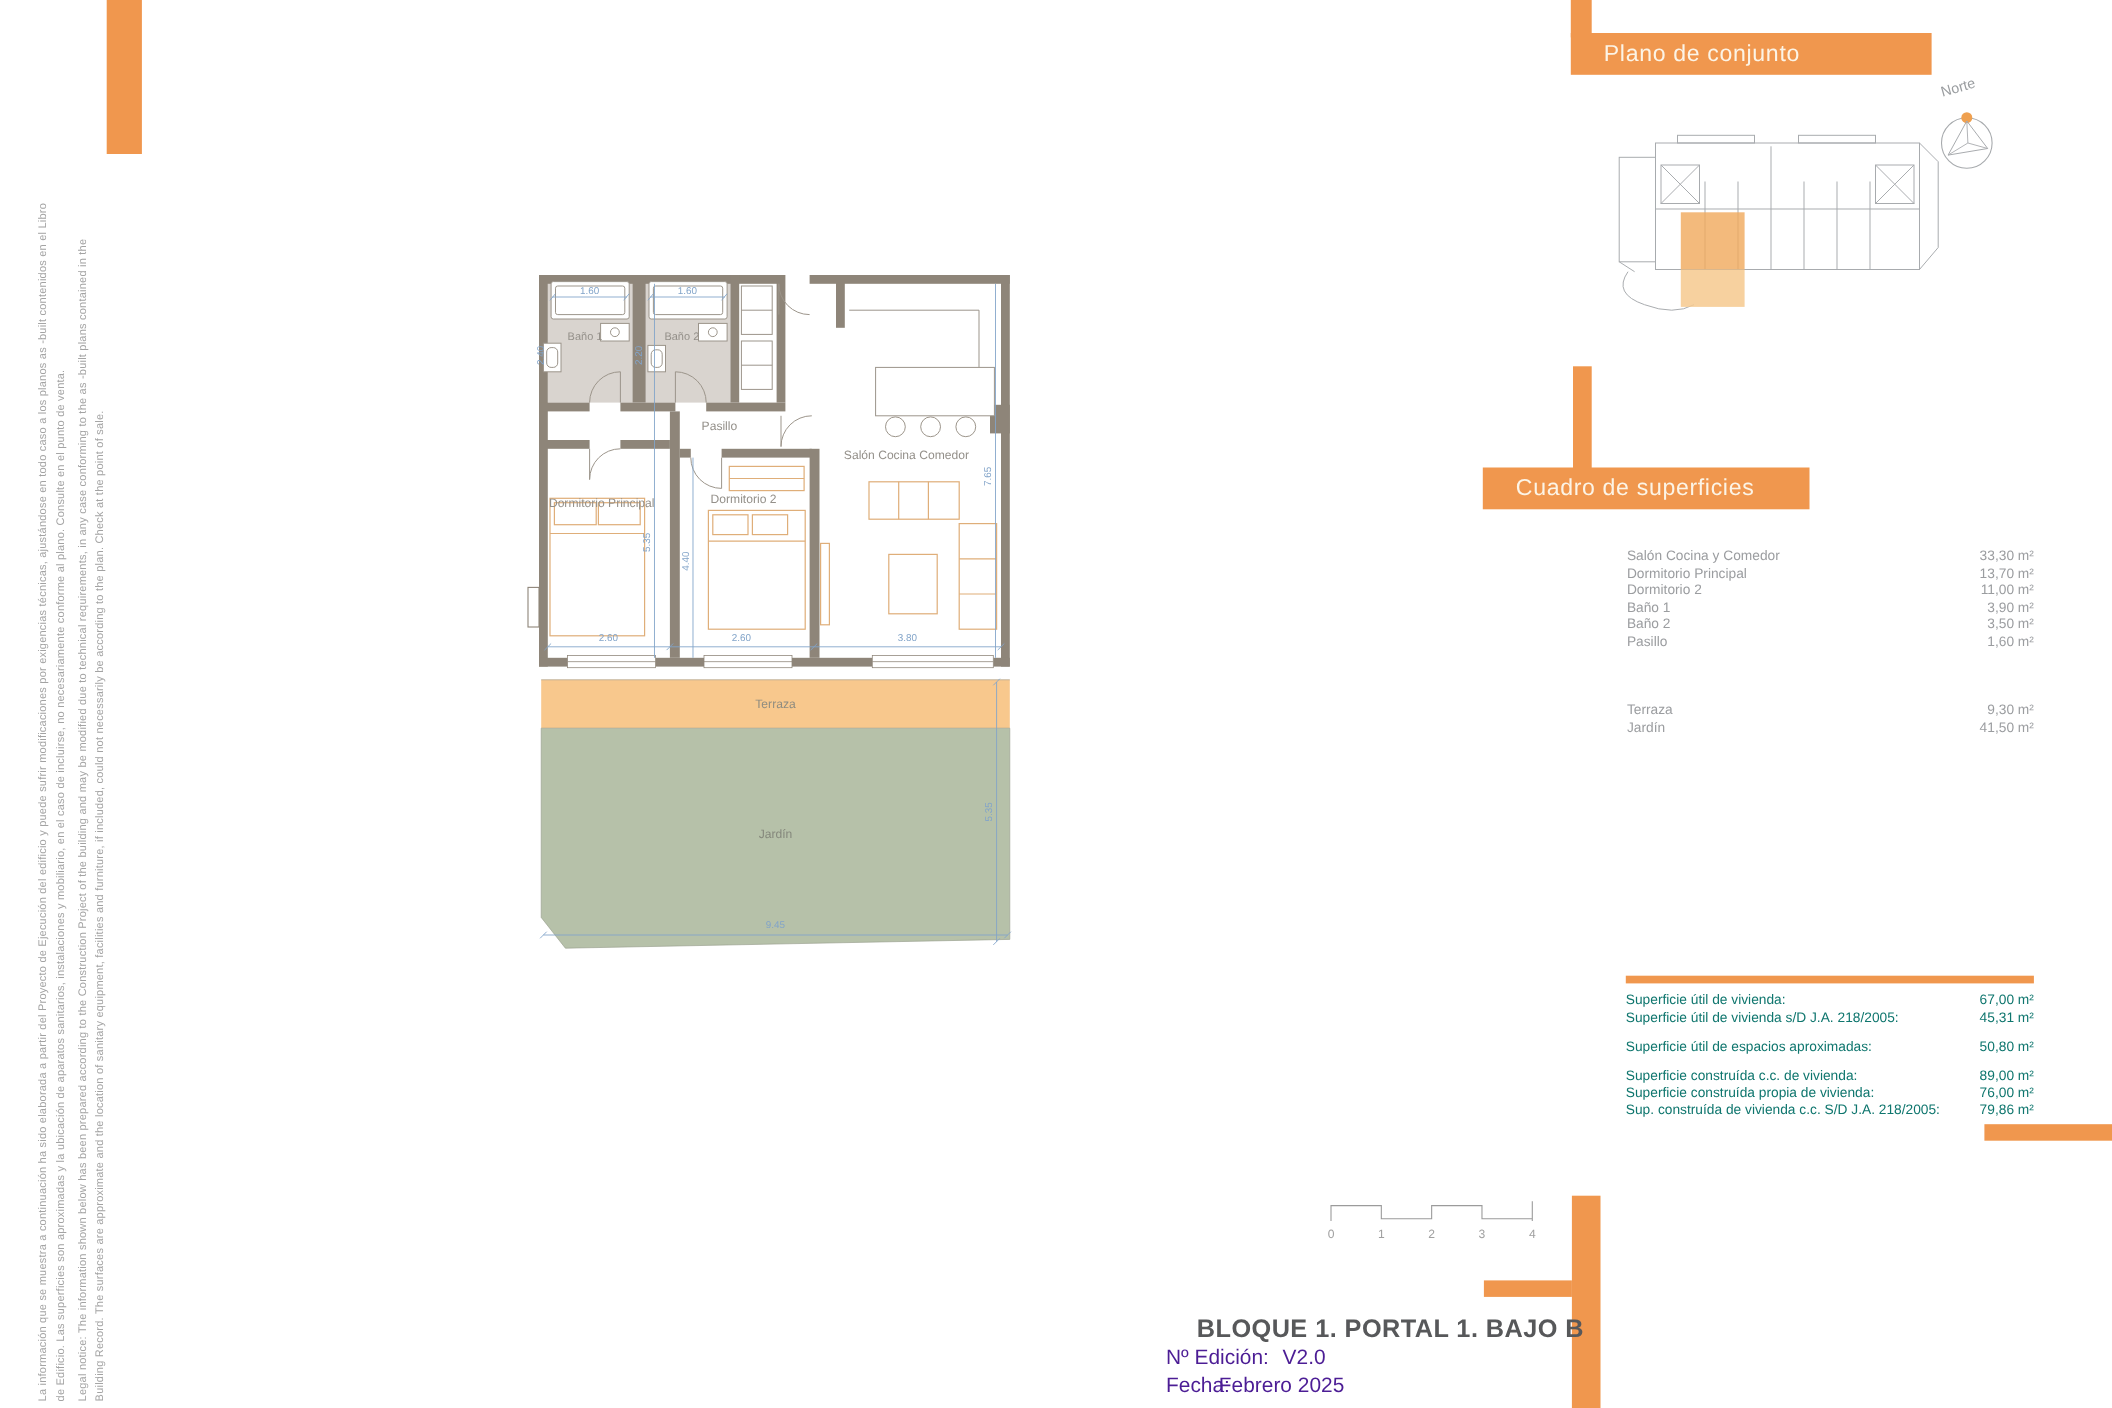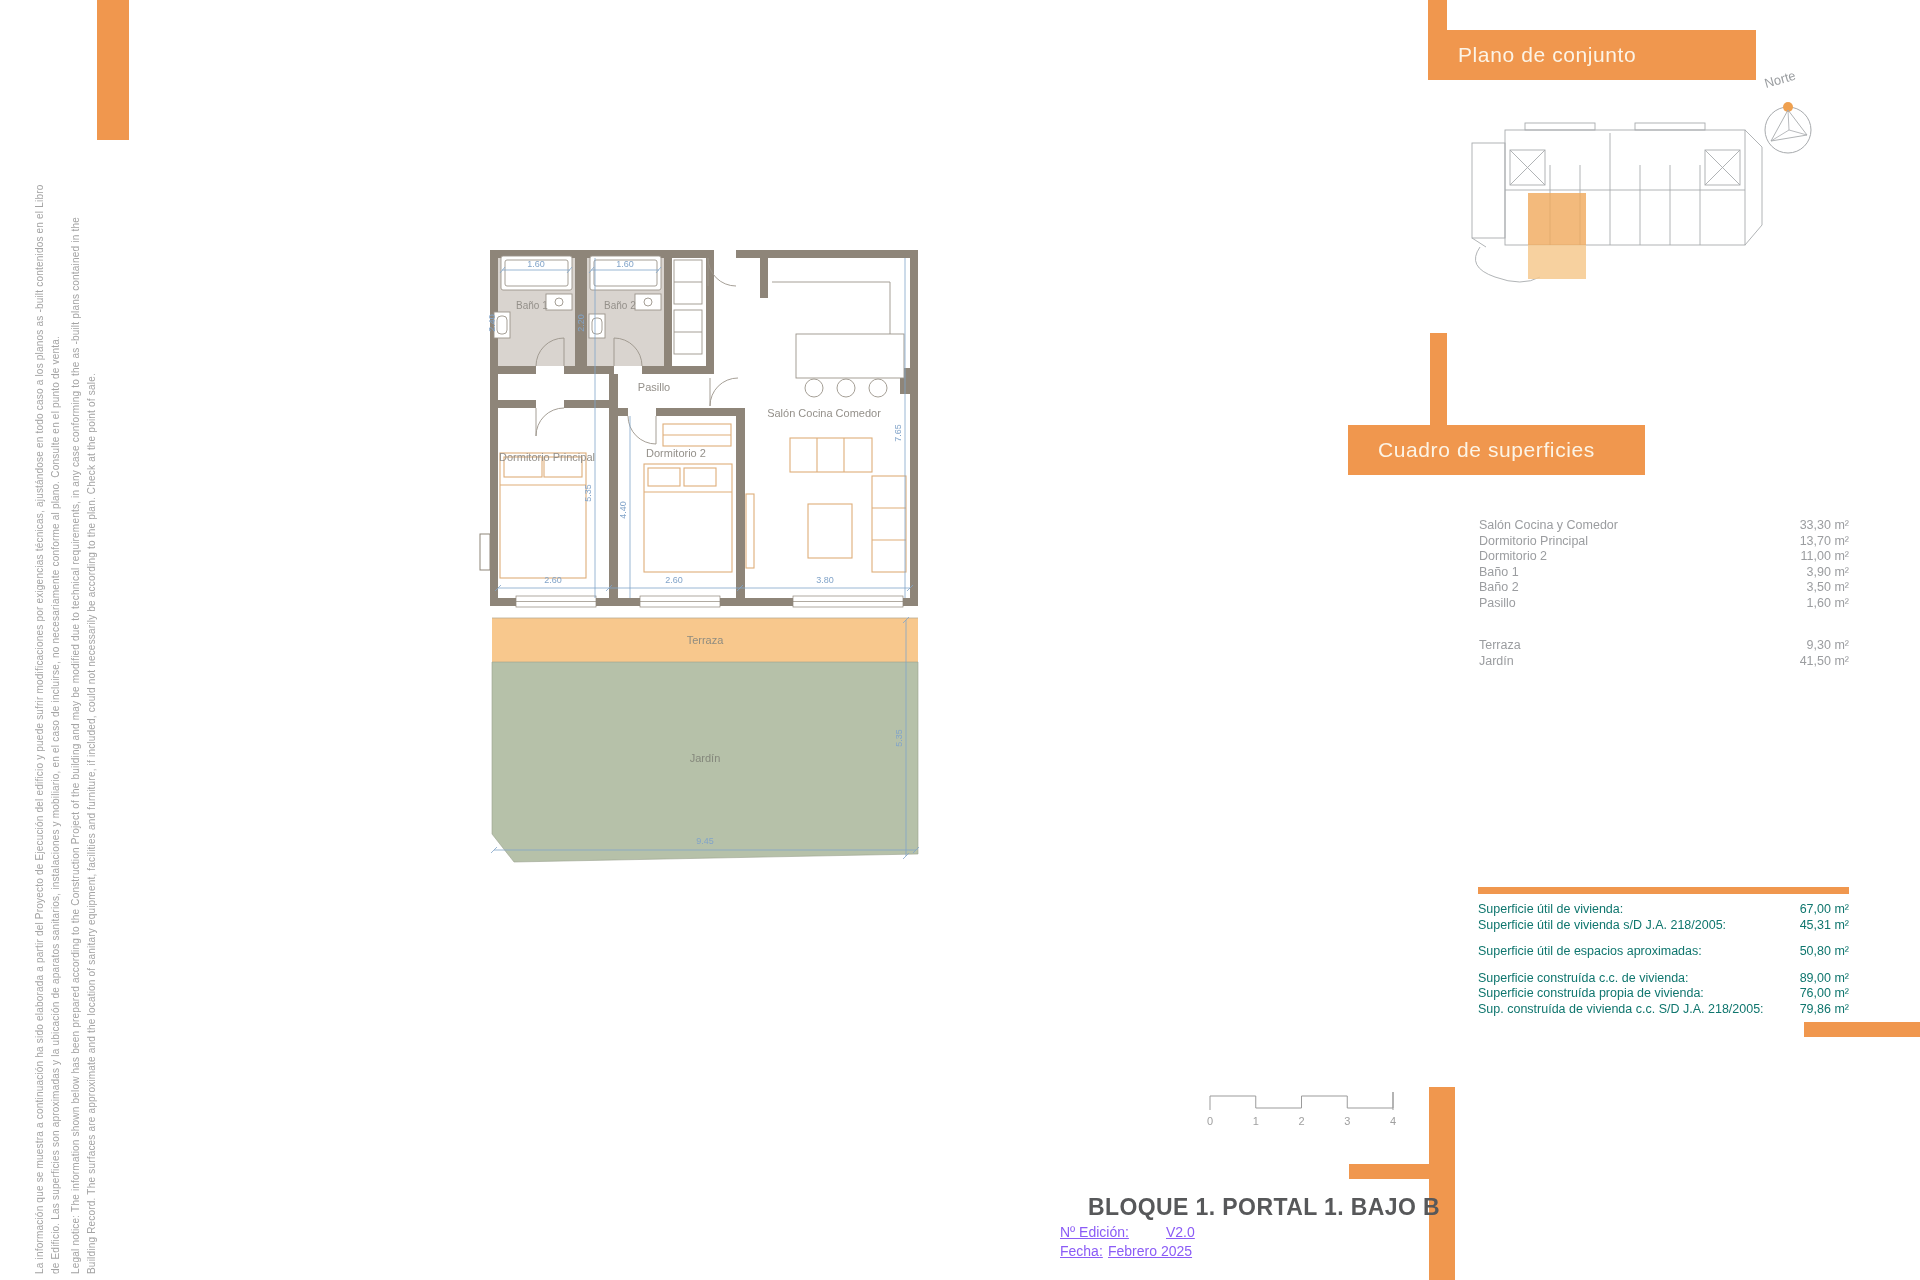--- a/index.html
+++ b/index.html
@@ -11,34 +11,34 @@
   .abs{position:absolute;}
   
   .legal-col{
     position:absolute;top:8px;height:1266px;width:16px;
     writing-mode:vertical-rl;transform:rotate(180deg);
     font-size:10px;letter-spacing:.2px;color:#a3a3a3;white-space:nowrap;
   }
   
   .orange{background:#f0974e;}
   .hdr-band{
-    position:absolute;height:50px;display:flex;align-items:center;
+    position:absolute;height:38px;display:flex;align-items:center;
     color:#fcf4e6;font-size:21px;letter-spacing:.6px;padding-left:30px;box-sizing:border-box;
   }
   
   .tbl{position:absolute;width:370px;color:#9b9da0;font-size:12.5px;line-height:15.5px;}
   .srow{display:flex;justify-content:space-between;}
   .srow .v{text-align:center;}
   
   .sum{position:absolute;width:371px;color:#0f766e;font-size:12.5px;line-height:15.5px;}
   .sum .bar{height:7px;margin-bottom:8px;}
   .sum .grp{margin-bottom:11px;}
   
   .tb-title{font-size:23px;font-weight:bold;color:#57585a;letter-spacing:.4px;margin-left:28px;}
-  .tb-row{font-size:14px;color:#8b5cf6;margin-top:3px;display:flex;text-decoration:underline;}
+  .tb-row{font-size:19px;color:#4c1d95;margin-top:3px;display:flex;}
   .tb-row .lab{width:106px;}
   svg text{font-family:"Liberation Sans",sans-serif;}
 </style>
 </head>
 <body>
 
 <div class="legal-col" style="left:34px">La información que se muestra a continuación ha sido elaborada a partir del Proyecto de Ejecución del edificio y puede sufrir modificaciones por exigencias técnicas, ajustándose en todo caso a los planos as -built contenidos en el Libro</div>
 <div class="legal-col" style="left:50px">de Edificio. Las superficies son aproximadas y la ubicación de aparatos sanitarios, instalaciones y mobiliario, en el caso de incluirse, no necesariamente conforme al plano. Consulte en el punto de venta.</div>
 <div class="legal-col" style="left:70px">Legal notice: The information shown below has been prepared according to the Construction Project of the building and may be modified due to technical requirements, in any case conforming to the as -built plans contained in the</div>
 <div class="legal-col" style="left:86px">Building Record. The surfaces are approximate and the location of sanitary equipment, facilities and furniture, if included, could not necessarily be according to the plan. Check at the point of sale.</div>
@@ -245,21 +245,21 @@
   <line x1="50" y1="52" x2="51" y2="72" stroke="#a7aaad" stroke-width="0.8"></line>
   <line x1="33" y1="83" x2="51" y2="72" stroke="#a7aaad" stroke-width="0.8"></line>
   <line x1="69" y1="77" x2="51" y2="72" stroke="#a7aaad" stroke-width="0.8"></line>
 </svg>
 
 <div class="abs orange" style="left:1430px;top:333px;width:17px;height:94px"></div>
 <div class="hdr-band orange" style="left:1348px;top:425px;width:297px">
   <span>Cuadro de superficies</span>
 </div>
 
-<div class="tbl" style="left:1479px;top:518px">
+<div class="tbl" style="left:1479px;top:498px">
   <div class="srow">
       <span>Salón Cocina y Comedor</span>
       <span class="v">33,30 m²</span>
     </div>
   <div class="srow">
       <span>Dormitorio Principal</span>
       <span class="v">13,70 m²</span>
     </div>
   <div class="srow">
       <span>Dormitorio 2</span>

